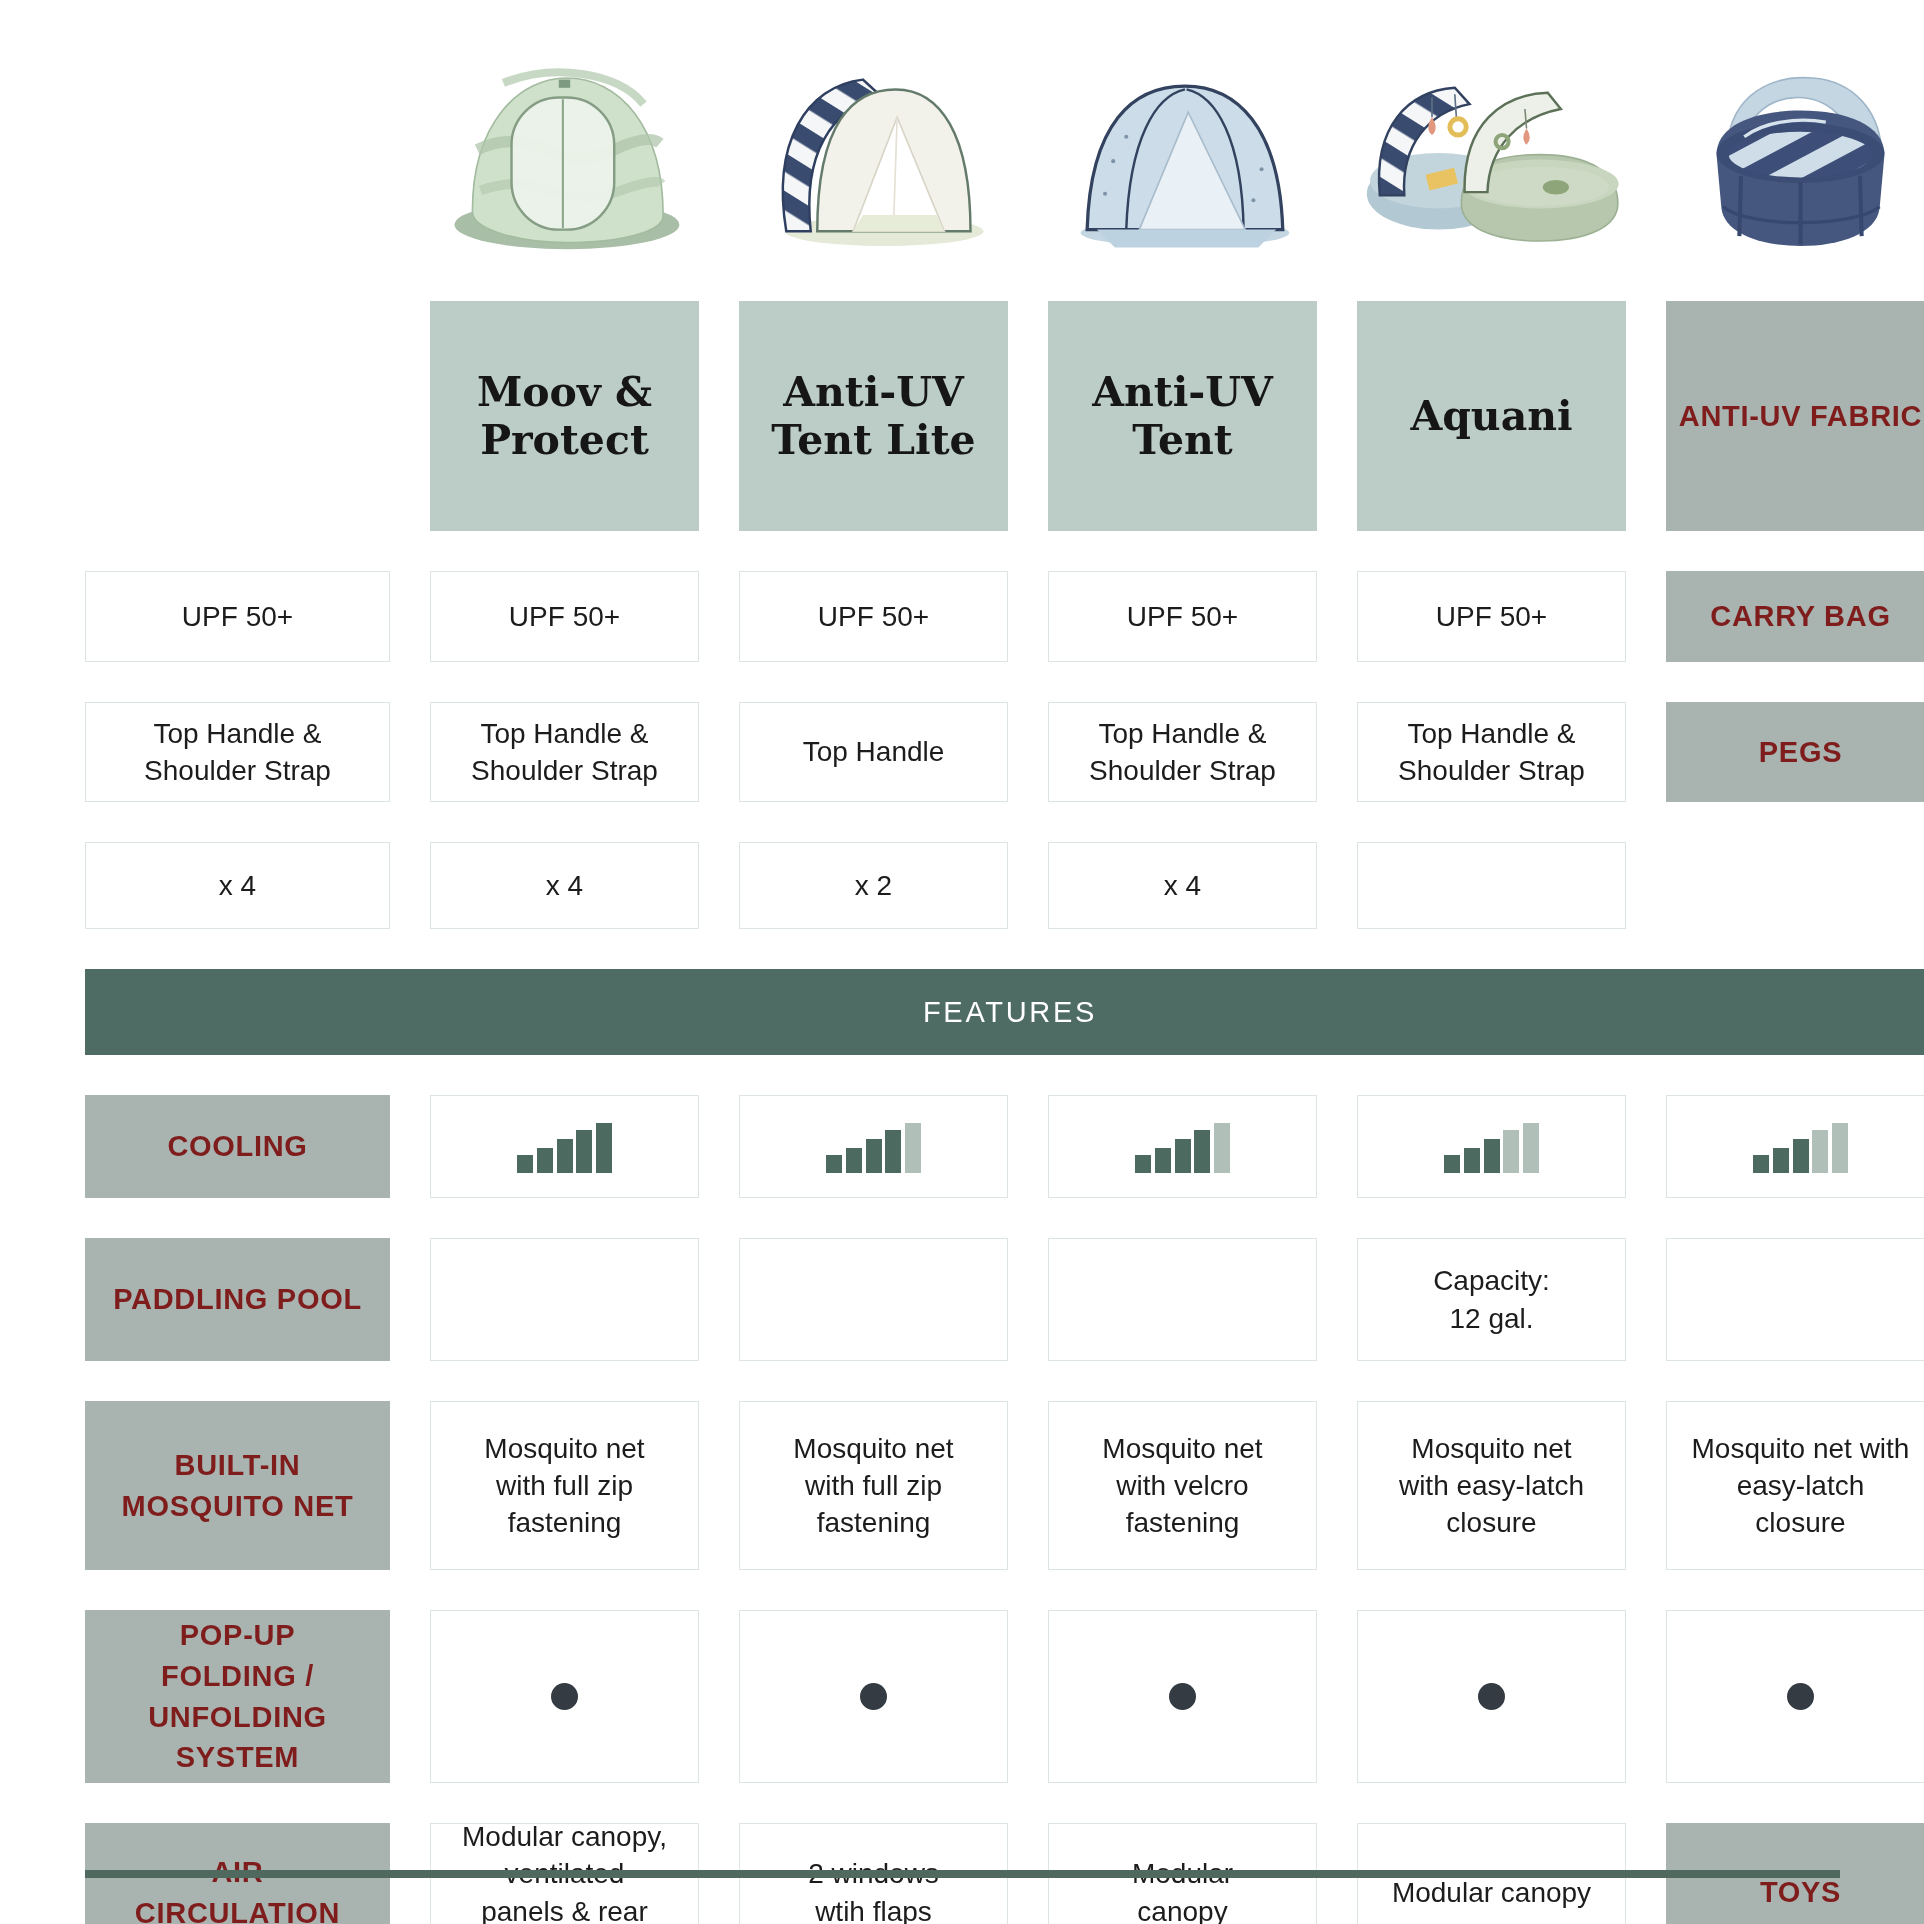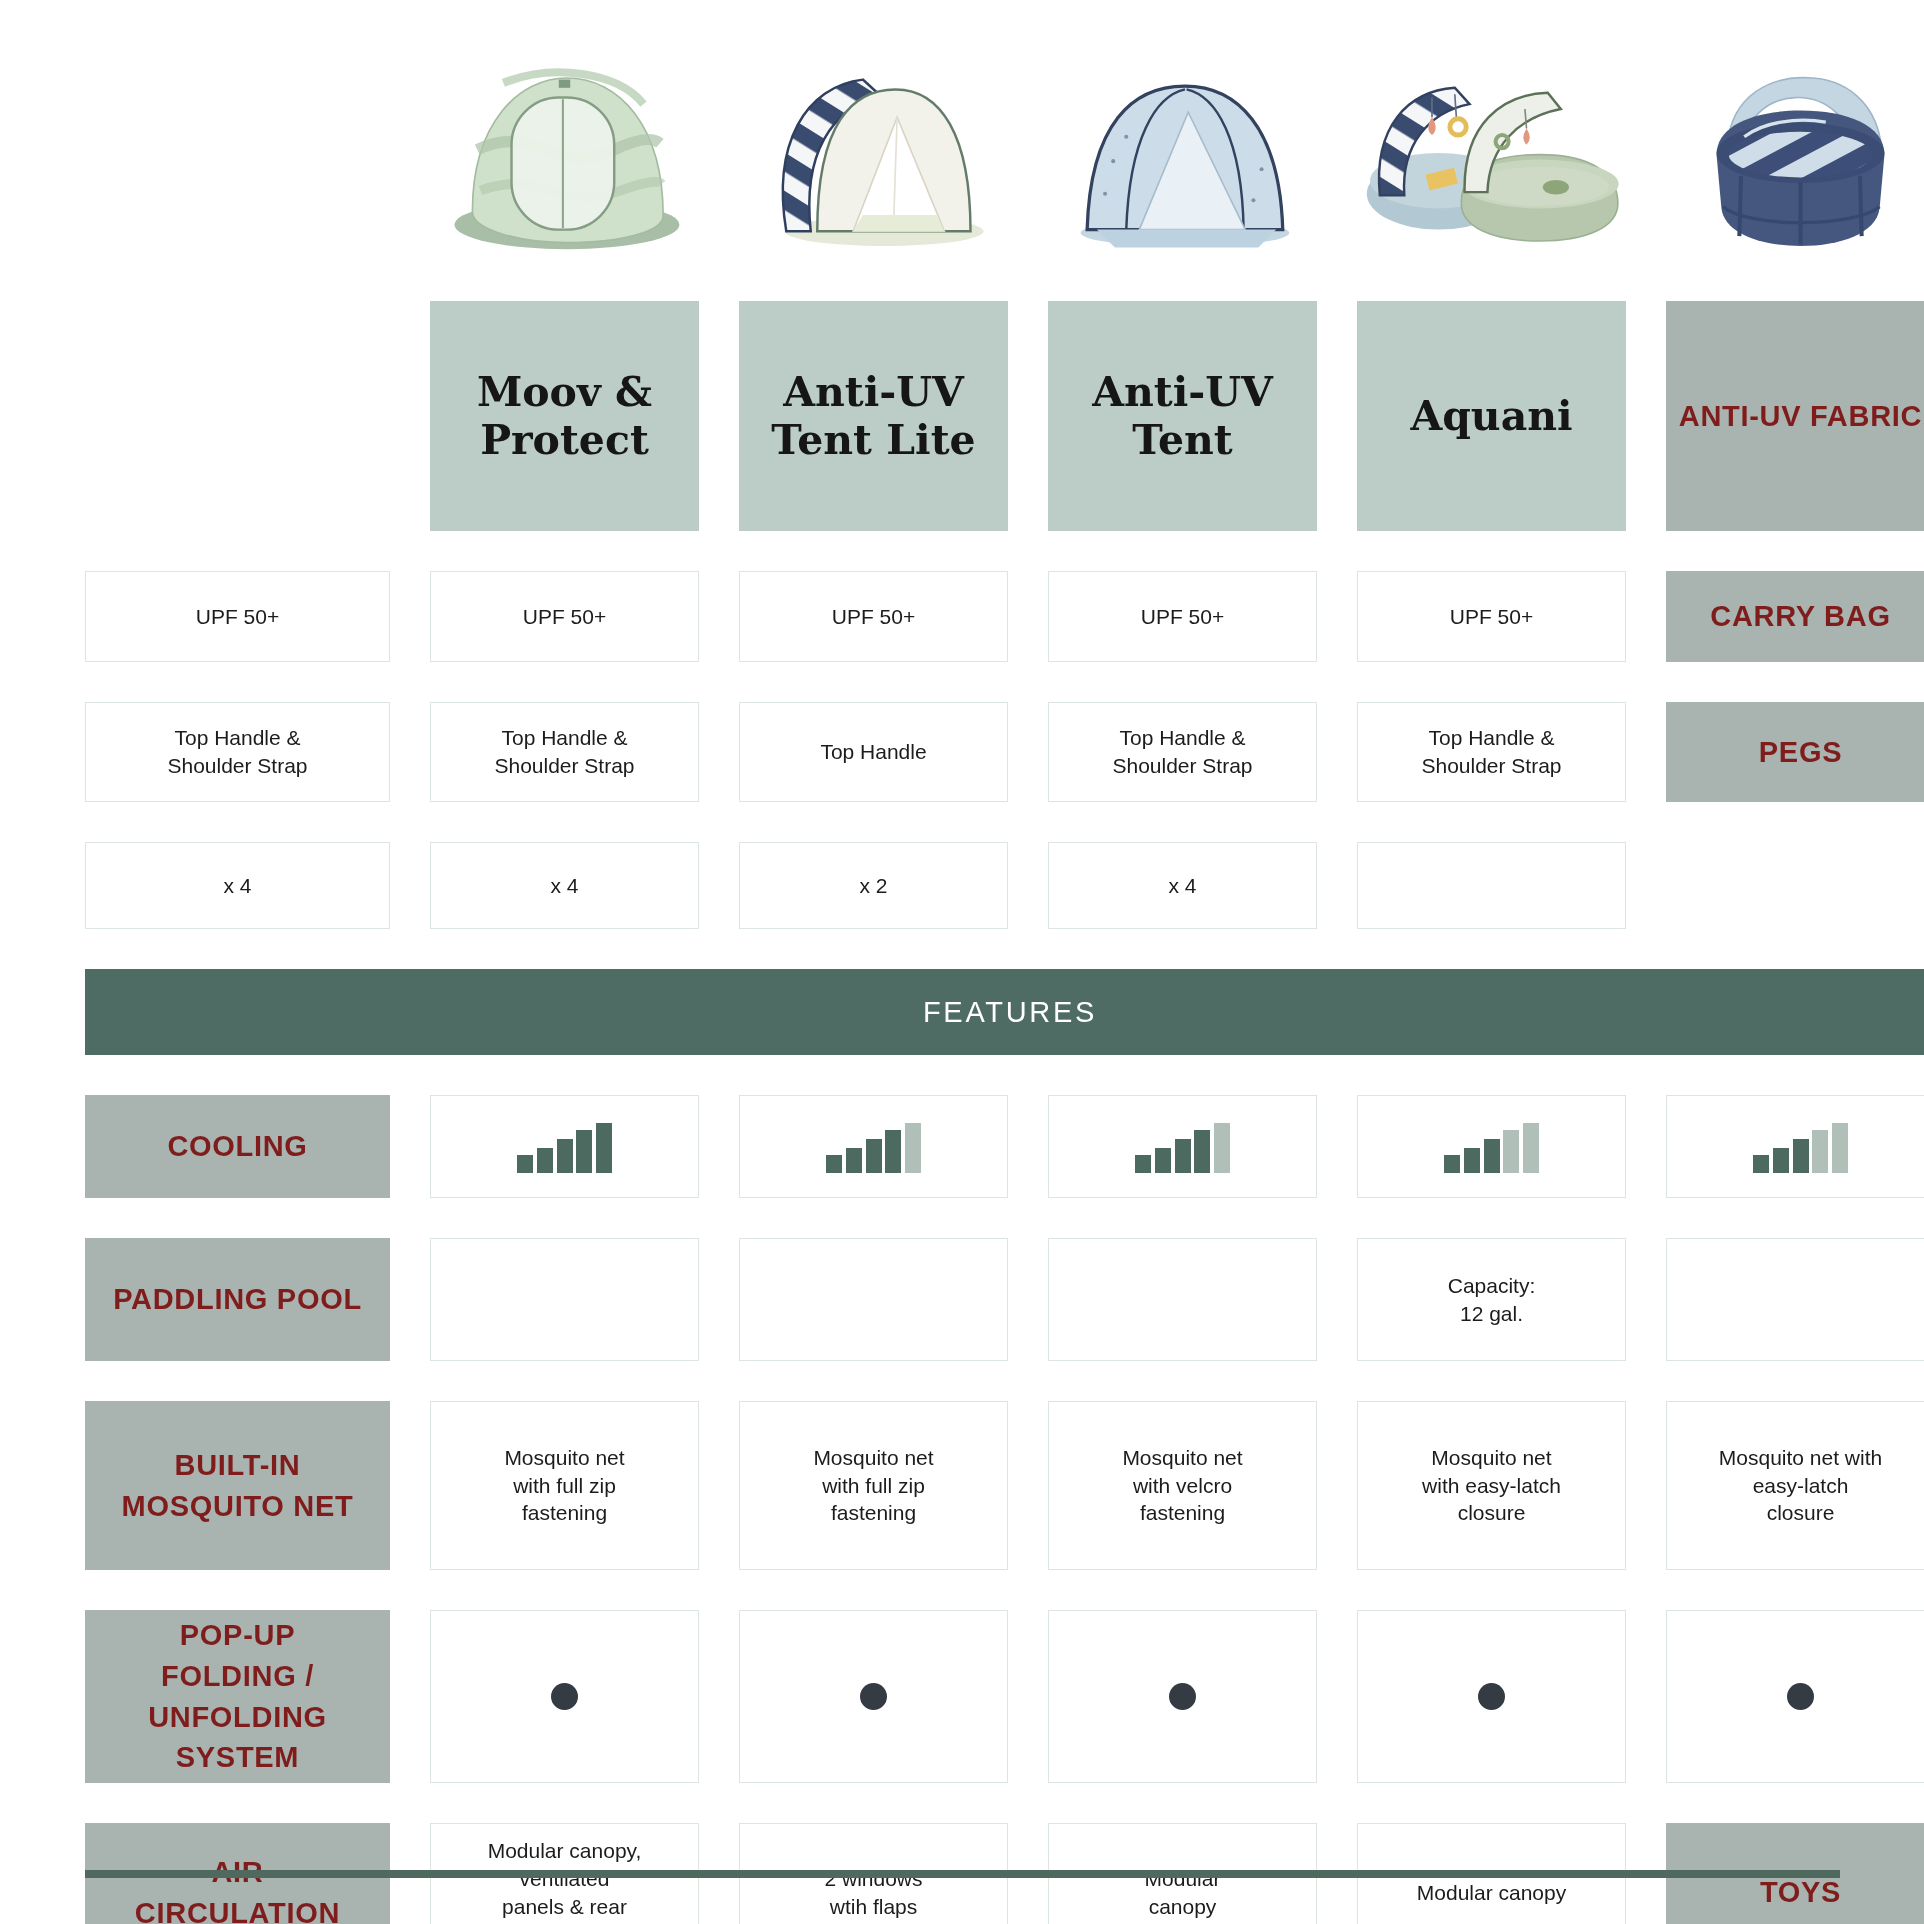--- a/index.html
+++ b/index.html
@@ -24,21 +24,21 @@
     font-size:41px;line-height:1.18;color:#161616;padding:0 10.7px;
   }
   .label-cell{
     background:#a9b4b1;display:flex;align-items:center;justify-content:center;
     text-align:center;font-weight:700;font-size:29px;letter-spacing:0.7px;
     color:#7f1d1d;white-space:pre-line;line-height:1.4;padding:0 12px;
   }
   .data-cell{
     background:#ffffff;border:1.8px solid #dde5e1;
     display:flex;align-items:center;justify-content:center;
-    text-align:center;font-size:21px;color:#1c1c1c;
+    text-align:center;font-size:28px;color:#1c1c1c;
     white-space:pre-line;line-height:1.33;padding:3.6px 9px;
   }
   .data-cell.small{font-size:22px;}
   .features-band{
     grid-column:1/-1;background:#4e6c63;color:#ffffff;
     display:flex;align-items:center;justify-content:center;
     font-weight:400;font-size:29px;letter-spacing:2.7px;
   }
   .bars{display:flex;align-items:flex-end;gap:3.6px;height:53px;}
   .bar{width:16px;}

